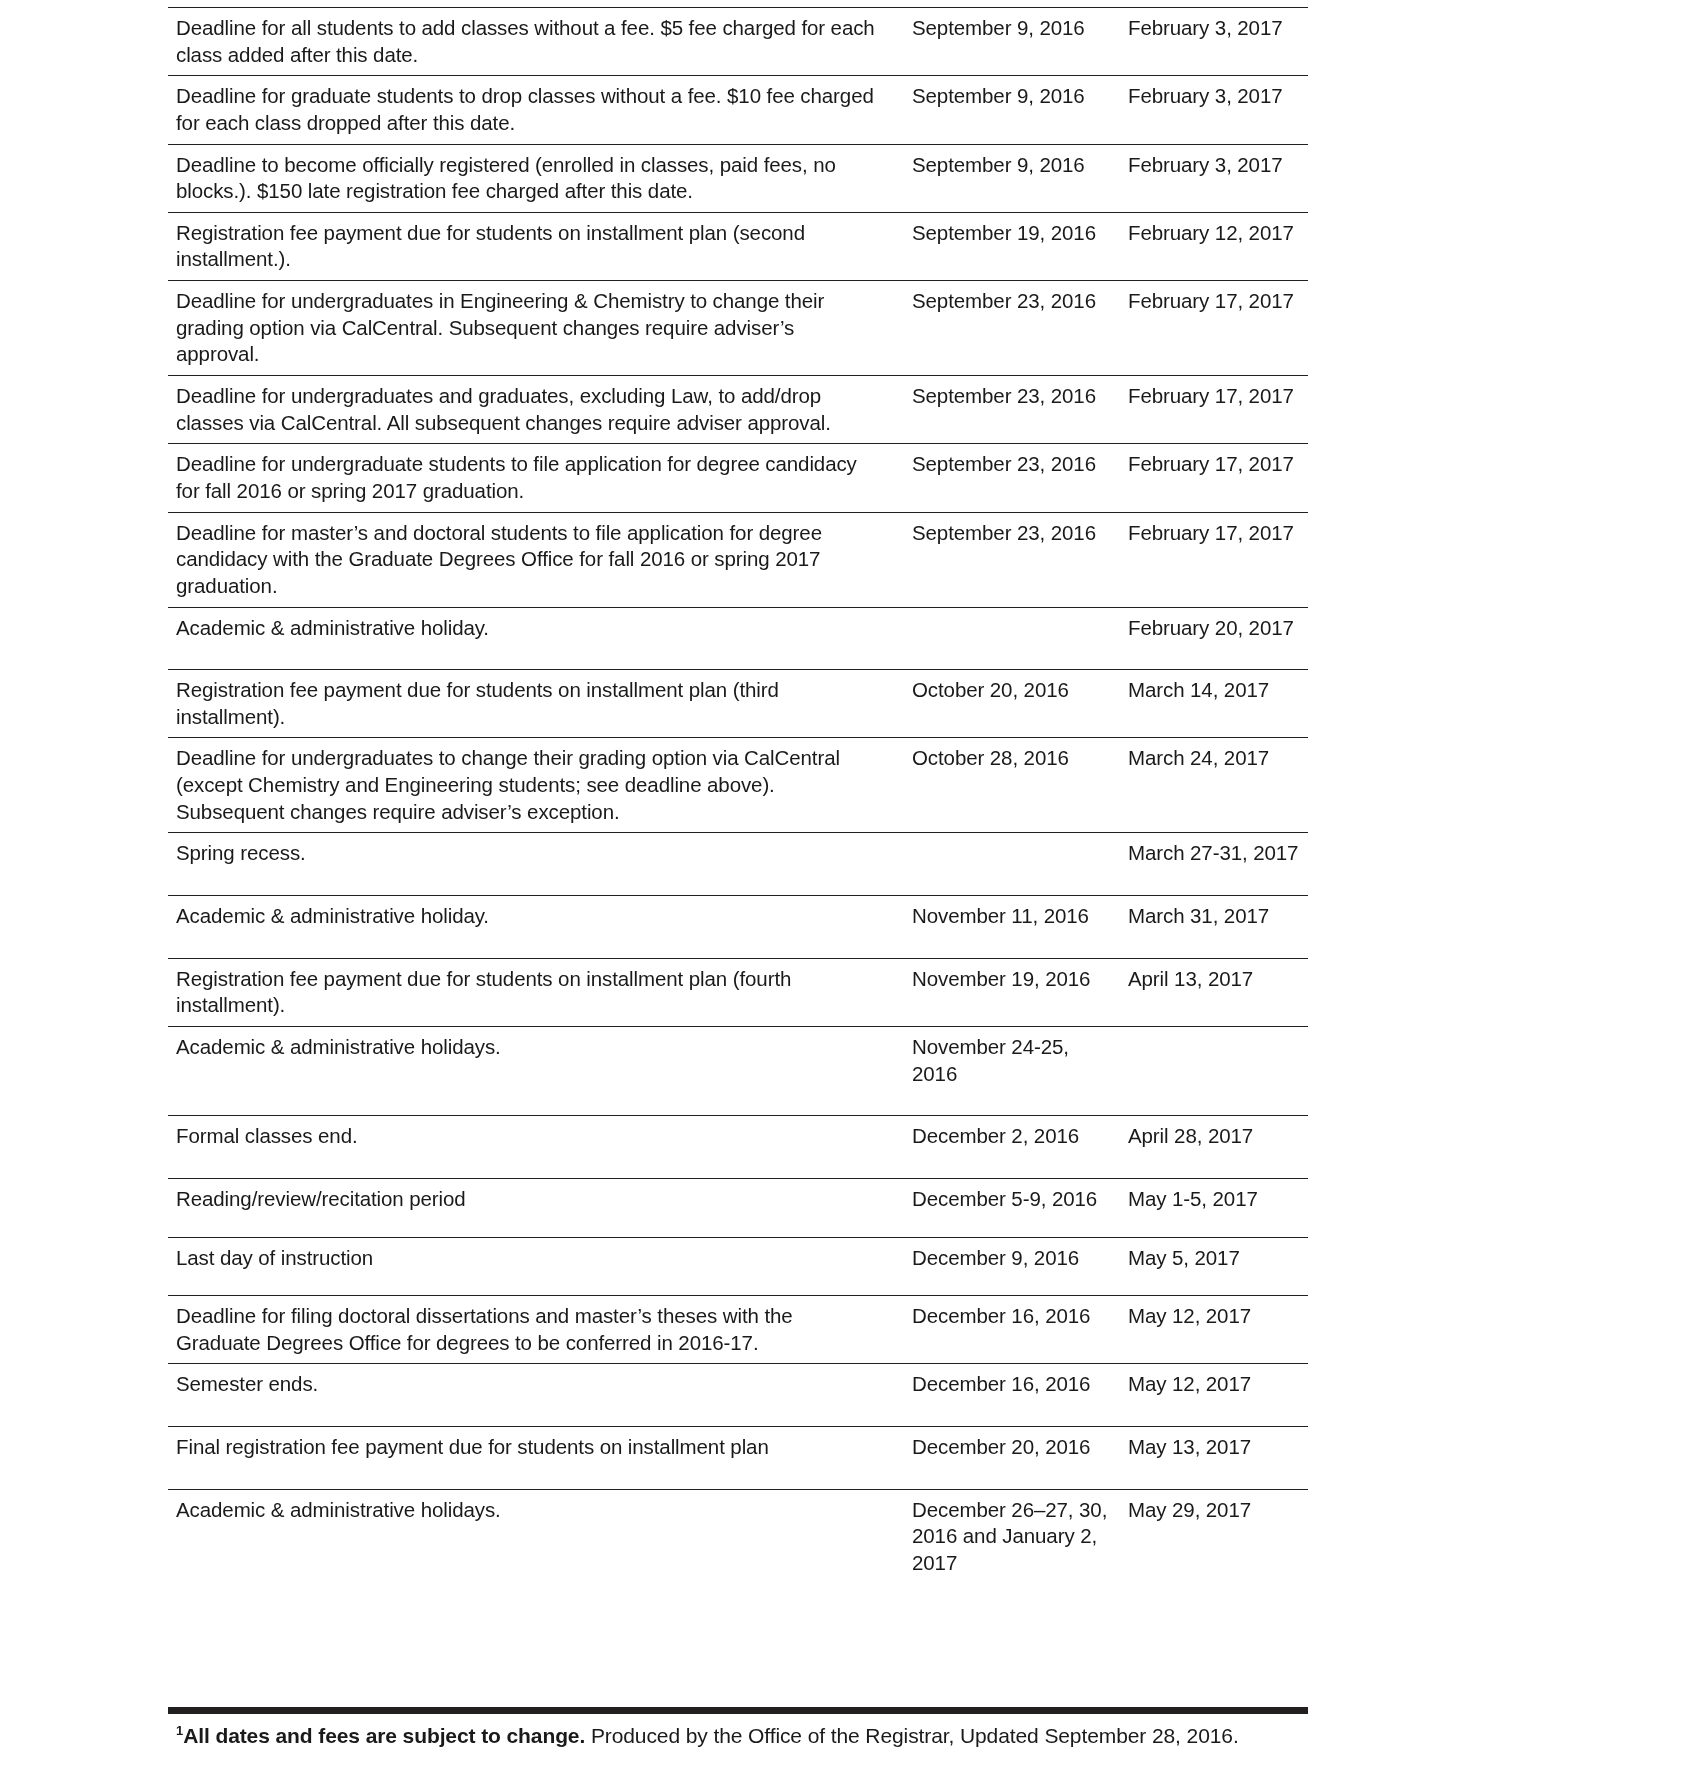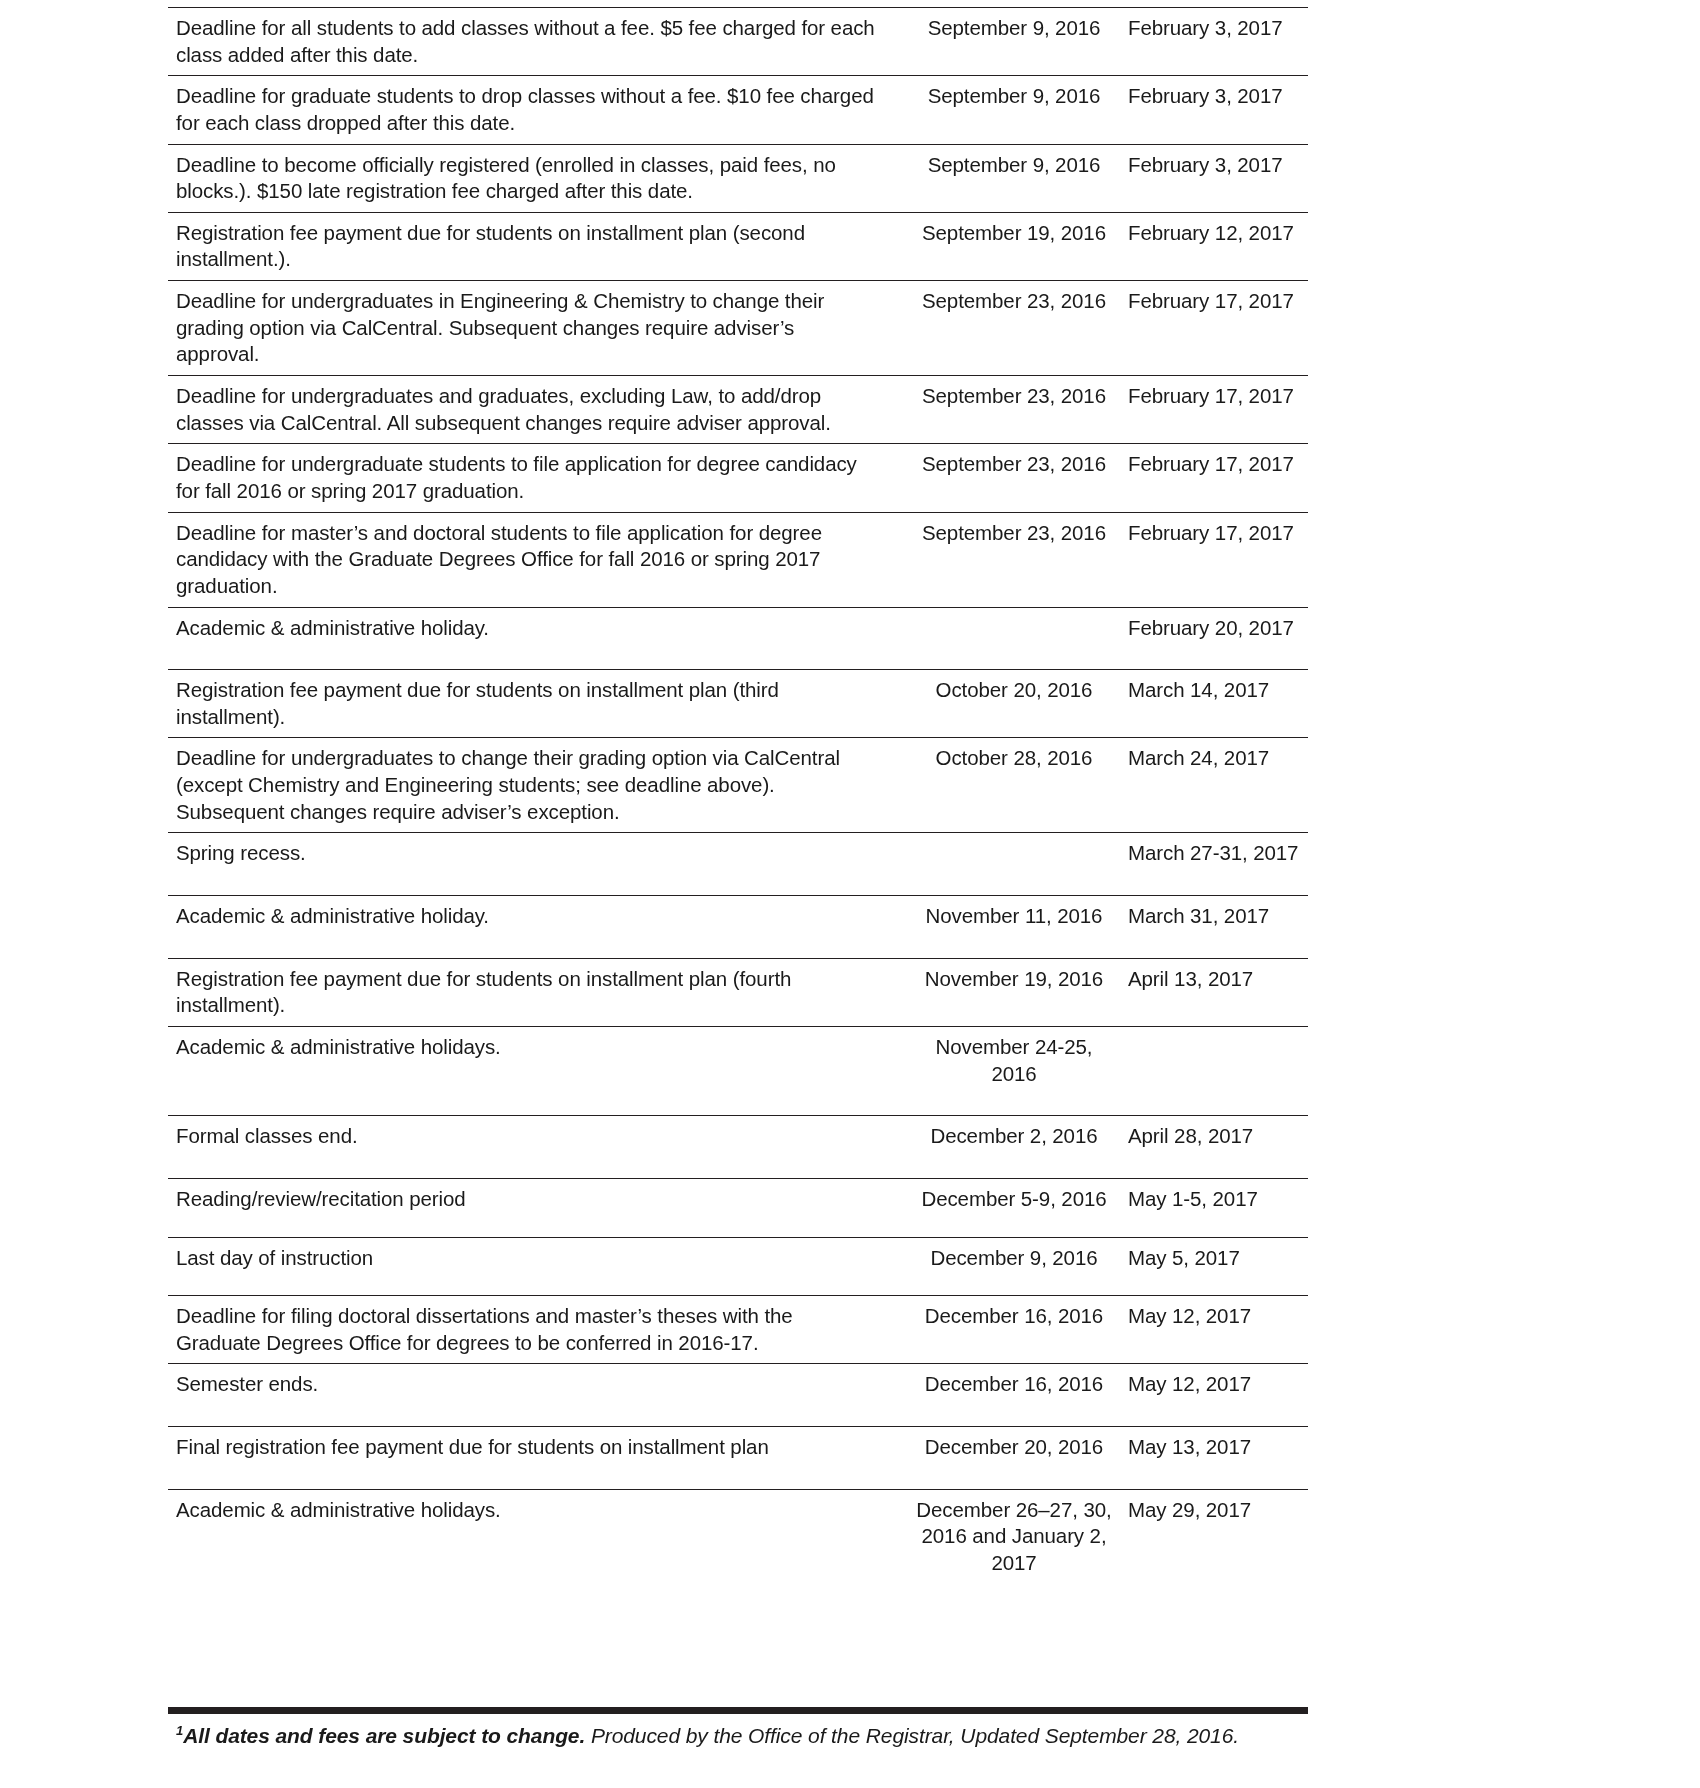--- a/index.html
+++ b/index.html
@@ -47,21 +47,20 @@
   .calendar-table tr:first-child td {
     border-top: 1.6px solid #231f20;
   }
   td.event {
     padding-left: 8px;
     padding-right: 22px;
   }
   td.fall {
     padding-left: 8px;
     white-space: normal;
-    text-align: center;
   }
   td.spring {
     padding-left: 12px;
     white-space: normal;
   }
   
   tr.tall td { padding-bottom: 28px; }
   tr.tall2 td { padding-bottom: 24px; }
 
   .footer-rule {
@@ -74,21 +73,20 @@
   }
   .footnote {
     position: absolute;
     left: 176px;
     top: 1715px;
     width: 1200px;
     font-size: 21px;
     line-height: 1.3;
     letter-spacing: -0.1px;
     white-space: nowrap;
-    font-style: italic;
   }
   .footnote .fn-marker {
     font-size: 13px;
     vertical-align: super;
     font-weight: 700;
   }
   .footnote .fn-bold { font-weight: 700; }
   .footnote .fn-rest { font-weight: 400; }
 </style>
 </head>

